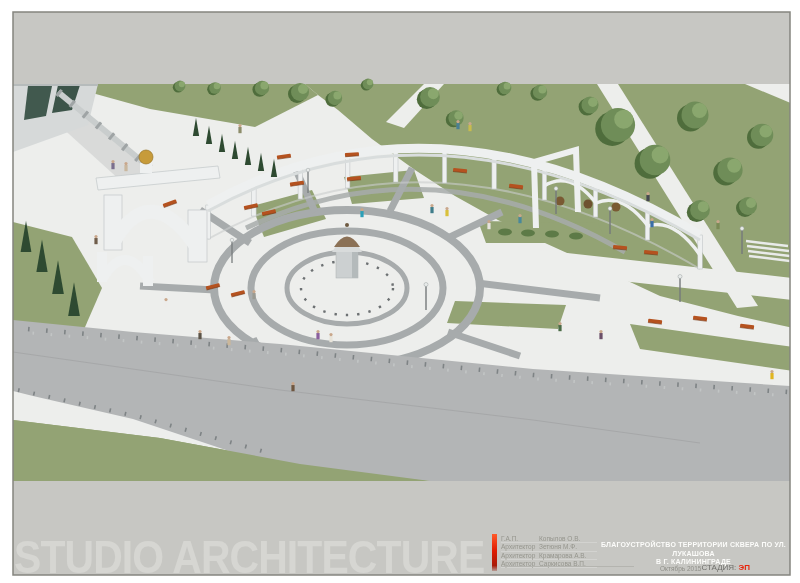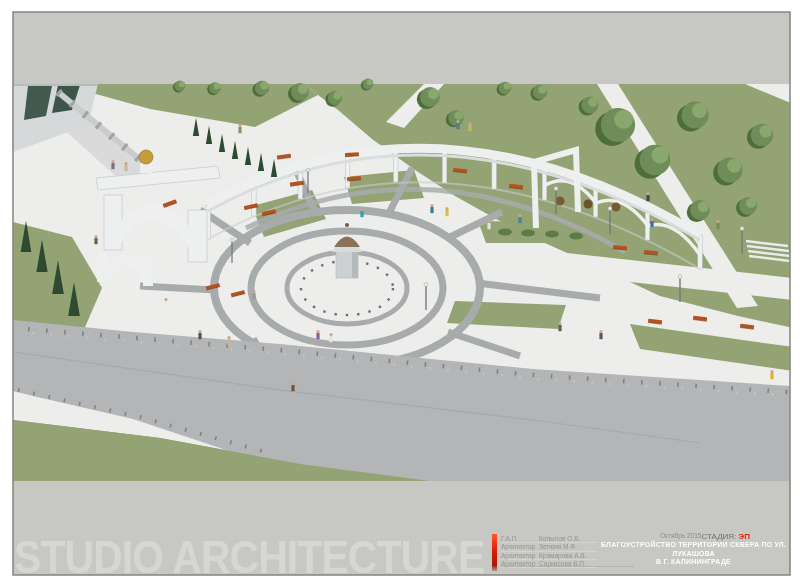--- a/index.html
+++ b/index.html
@@ -27,22 +27,22 @@
     background:linear-gradient(180deg,#ff5a2a 0%,#e01c02 45%,#a81a08 85%,rgba(130,24,8,.25) 100%);}
   .credits{position:absolute;left:501px;top:535px;width:96px;
     font-size:6.5px;line-height:7.3px;color:var(--c-textgray,#95958d);}
   .credit-row{display:flex;border-bottom:1px solid rgba(255,255,255,.22);}
   .credit-role{width:38px;}
   .credit-name{flex:1;}
   .proj-title{position:absolute;left:597px;top:541px;width:193px;text-align:center;
     font-size:7px;font-weight:bold;letter-spacing:.2px;line-height:8.6px;
     color:var(--c-titlewhite,#fcfcfa);}
   .tb-rule{position:absolute;left:501px;top:566px;width:133px;height:1px;background:#b4b4af;}
-  .meta{position:absolute;left:598px;top:532px;width:152px;display:flex;
-    justify-content:flex-end;align-items:flex-start;}
+  .meta{position:absolute;left:598px;top:563px;width:152px;display:flex;
+    justify-content:flex-end;align-items:flex-end;}
   .meta-date{font-size:6.5px;color:#8f8f89;}
   .meta-stage{font-size:8px;color:#6f6f6b;}
   .meta-stage .val{color:var(--c-accentred,#e8250c);font-weight:bold;}
 </style>
 </head>
 <body>
 
 <div class="page">
 
   <svg class="render-svg" viewBox="0 0 800 583">

